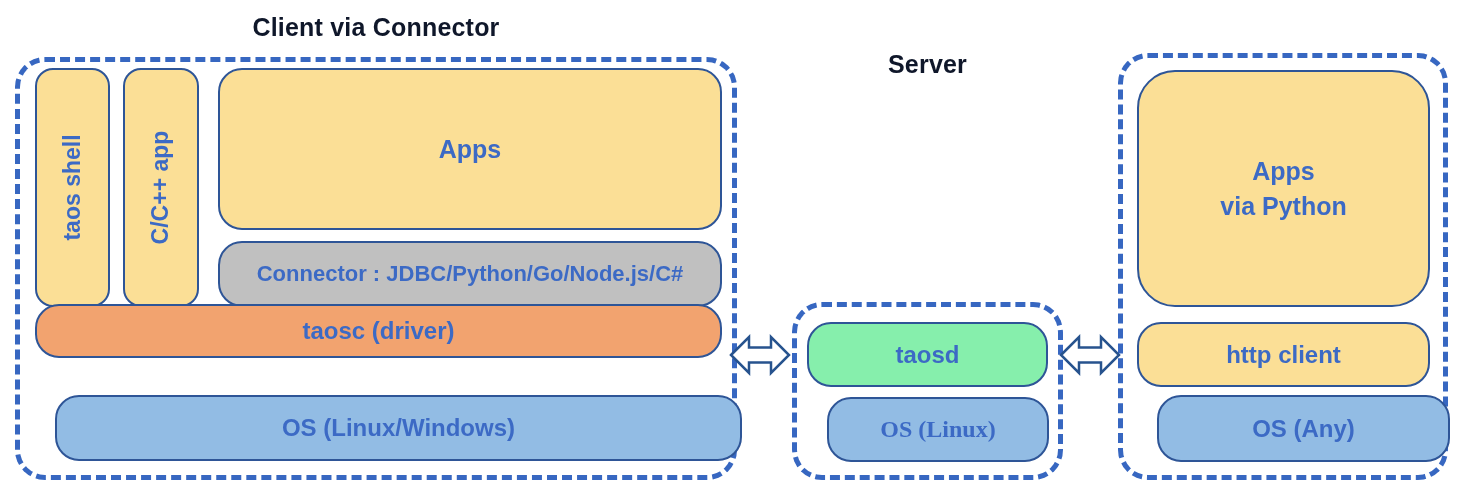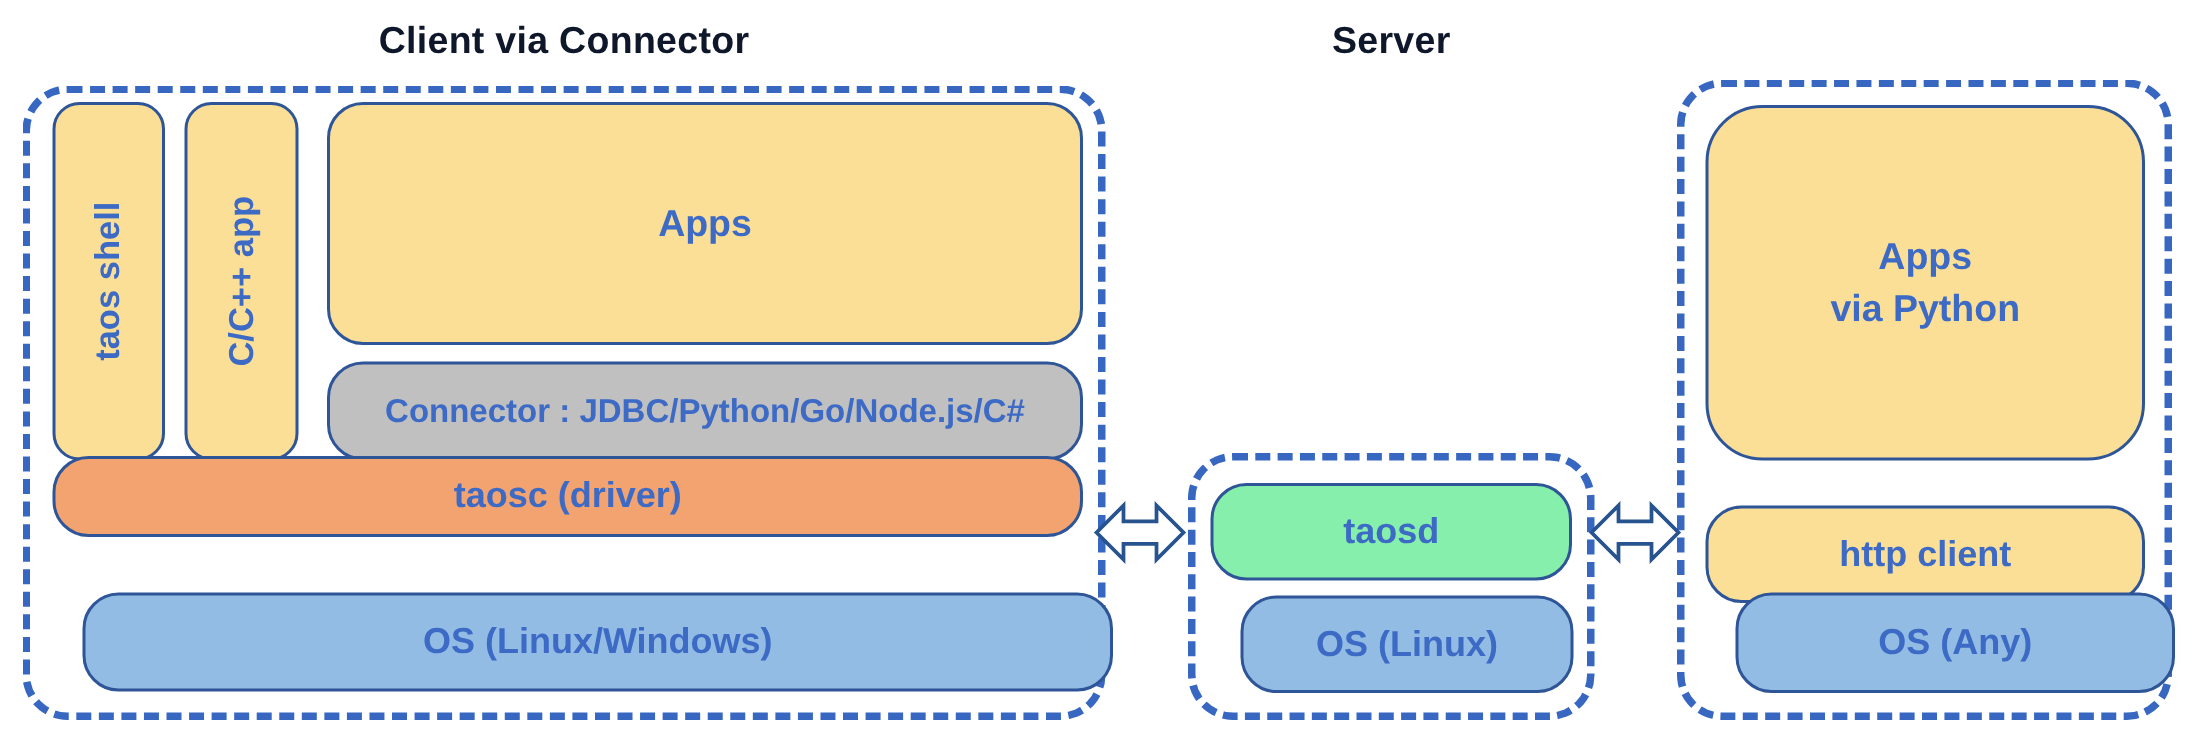--- a/index.html
+++ b/index.html
@@ -18,21 +18,21 @@
   .title {
     position: absolute;
     top: 13px;
     text-align: center;
     font-size: 25px;
     font-weight: bold;
     color: #0f172a;
     letter-spacing: 0.2px;
   }
   .t-connector { left: 15px;   width: 722px; }
-  .t-server    { left: 792px;  width: 271px; }
+  .t-server    { left: 792px;  width: 271px; margin-top: 37px; }
   .t-restful   { left: 1118px; width: 330px; }
 
   .container {
     position: absolute;
     border: 5px dashed #3767C1;
     border-radius: 30px;
     box-sizing: border-box;
     background: transparent;
   }
   .c-connector { left: 15px;   top: 57px;  width: 722px; height: 423px; }
@@ -59,24 +59,24 @@
   .gray   { background: #C0C0C0; }
 
   .b-taos-shell { left: 35px;  top: 68px;  width: 75px;  height: 239px; border-radius: 18px; }
   .b-cpp-app    { left: 123px; top: 68px;  width: 76px;  height: 239px; border-radius: 18px; }
   .b-apps       { left: 218px; top: 68px;  width: 504px; height: 162px; border-radius: 24px; font-size: 25px; }
   .b-connector  { left: 218px; top: 241px; width: 504px; height: 66px;  font-size: 22px; }
   .b-taosc      { left: 35px;  top: 304px; width: 687px; height: 54px; }
   .b-os-left    { left: 35px;  top: 395px; width: 687px; height: 66px; }
 
   .b-taosd      { left: 807px; top: 322px; width: 241px; height: 65px; }
-  .b-os-server  { left: 807px; top: 397px; width: 222px; height: 65px; }
+  .b-os-server  { left: 807px; top: 397px; width: 222px; height: 65px; font-family: Liberation Serif, serif; }
 
   .b-apps-rest  { left: 1137px; top: 70px;  width: 293px; height: 237px; border-radius: 38px; font-size: 25px; line-height: 1.4; }
-  .b-http       { left: 1137px; top: 322px; width: 293px; height: 65px; margin-top: 15px; }
+  .b-http       { left: 1137px; top: 322px; width: 293px; height: 65px; }
   .b-os-rest    { left: 1137px; top: 395px; width: 293px; height: 67px; }
 
   .vtext {
     transform: rotate(-90deg);
     white-space: nowrap;
     font-size: 23px;
   }
   .two-line span { display: block; }
 
   .arrow {

